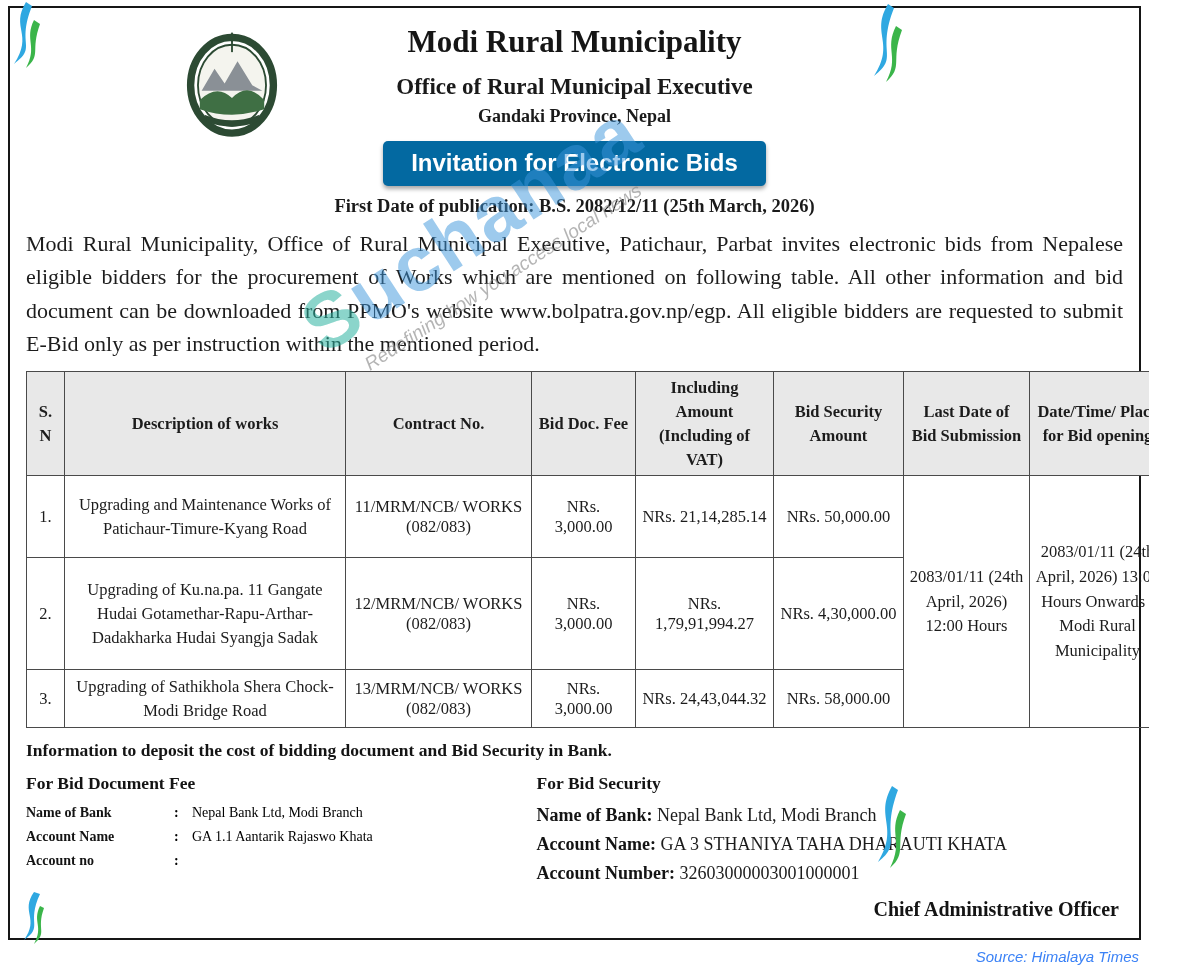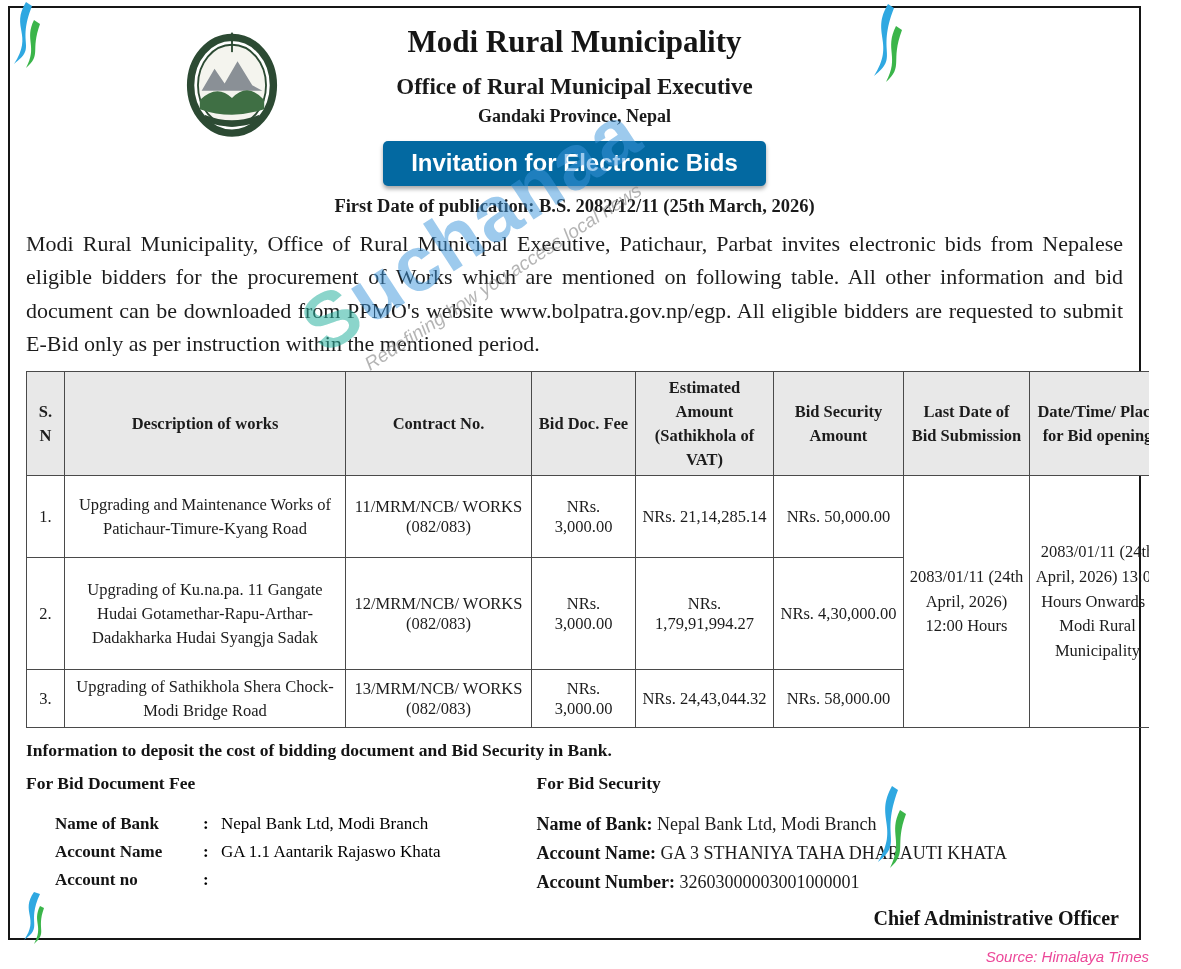--- a/index.html
+++ b/index.html
@@ -42,32 +42,32 @@
   tr.r1 td { height:82px; }
   tr.r2 td { height:112px; }
   tr.r3 td { height:58px; }
   td.merged { line-height:1.5; }
 
   
   .bank-title { margin-top:12px; font-size:17.5px; font-weight:bold; color:#141414; }
   .bank-cols { display:flex; margin-top:12px; }
   .bank-left { width:46%; }
   .bank-right { width:54%; padding-left:6px; }
-  .bank-head { font-size:17.5px; font-weight:bold; color:#141414; margin-bottom:20px; }
-  .bank-row { display:grid; grid-template-columns:148px 18px 1fr; font-size:17px; margin-bottom:8px;margin-left:29px; }
+  .bank-head { font-size:17.5px; font-weight:bold; color:#141414; margin-bottom:11px; }
+  .bank-row { display:grid; grid-template-columns:148px 18px 1fr; font-size:14px; margin-bottom:8px; }
   .bank-row .lbl { font-weight:bold; color:#141414; }
   .bank-row .sep { font-weight:bold; }
   .bank-line { font-size:18px; margin-bottom:8px; color:#1c1c1c; }
   .bank-line .lbl { font-weight:bold; color:#141414; }
 
   .signature { text-align:right; font-size:20px; font-weight:bold; color:#141414; margin-top:6px; padding-right:4px; }
 
   .source {
-    position:absolute; right:0; bottom:4px; font-family:"Liberation Sans","DejaVu Sans",sans-serif;
-    font-style:italic; font-size:15px; color:#ec4899;
+    position:absolute; right:10px; bottom:4px; font-family:"Liberation Sans","DejaVu Sans",sans-serif;
+    font-style:italic; font-size:15px; color:#3b82f6;
   }
 
   
   .watermark {
     position:absolute; left:285px; top:295px; width:480px; transform:rotate(-33deg);
     transform-origin:left top; pointer-events:none; z-index:5; text-align:left;
   }
   .watermark .wm-text {
     font-family:"Liberation Sans","DejaVu Sans",sans-serif; font-weight:bold; font-size:78px;
     letter-spacing:2px;
@@ -121,21 +121,21 @@
           <col style="width:130px">
           <col style="width:126px">
           <col style="width:136px">
       </colgroup>
       <thead>
         <tr>
           <th>S. N</th>
           <th>Description of works</th>
           <th>Contract No.</th>
           <th>Bid Doc. Fee</th>
-          <th>Estimated Amount (Sathikhola of VAT)</th>
+          <th>Including Amount (Including of VAT)</th>
           <th>Bid Security Amount</th>
           <th>Last Date of Bid Submission</th>
           <th>Date/Time/ Place for Bid opening</th>
         </tr>
       </thead>
       <tbody>
         <tr class="r1">
           <td>1.</td>
           <td class="desc">Upgrading and Maintenance Works of Patichaur-Timure-Kyang Road</td>
           <td>11/MRM/NCB/ WORKS (082/083)</td>

